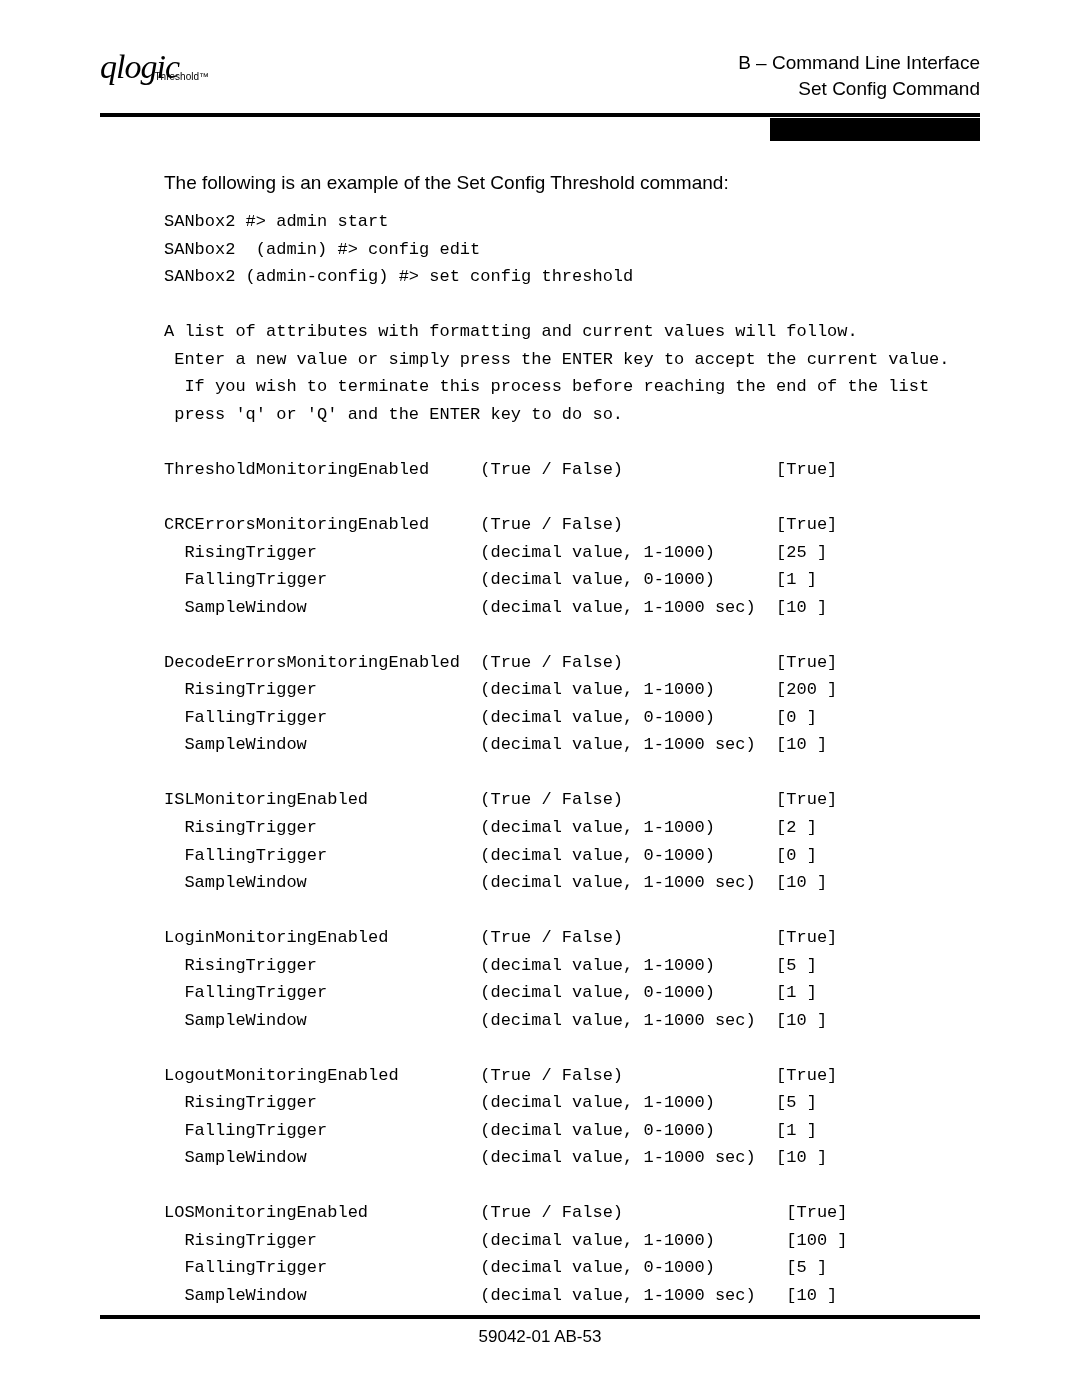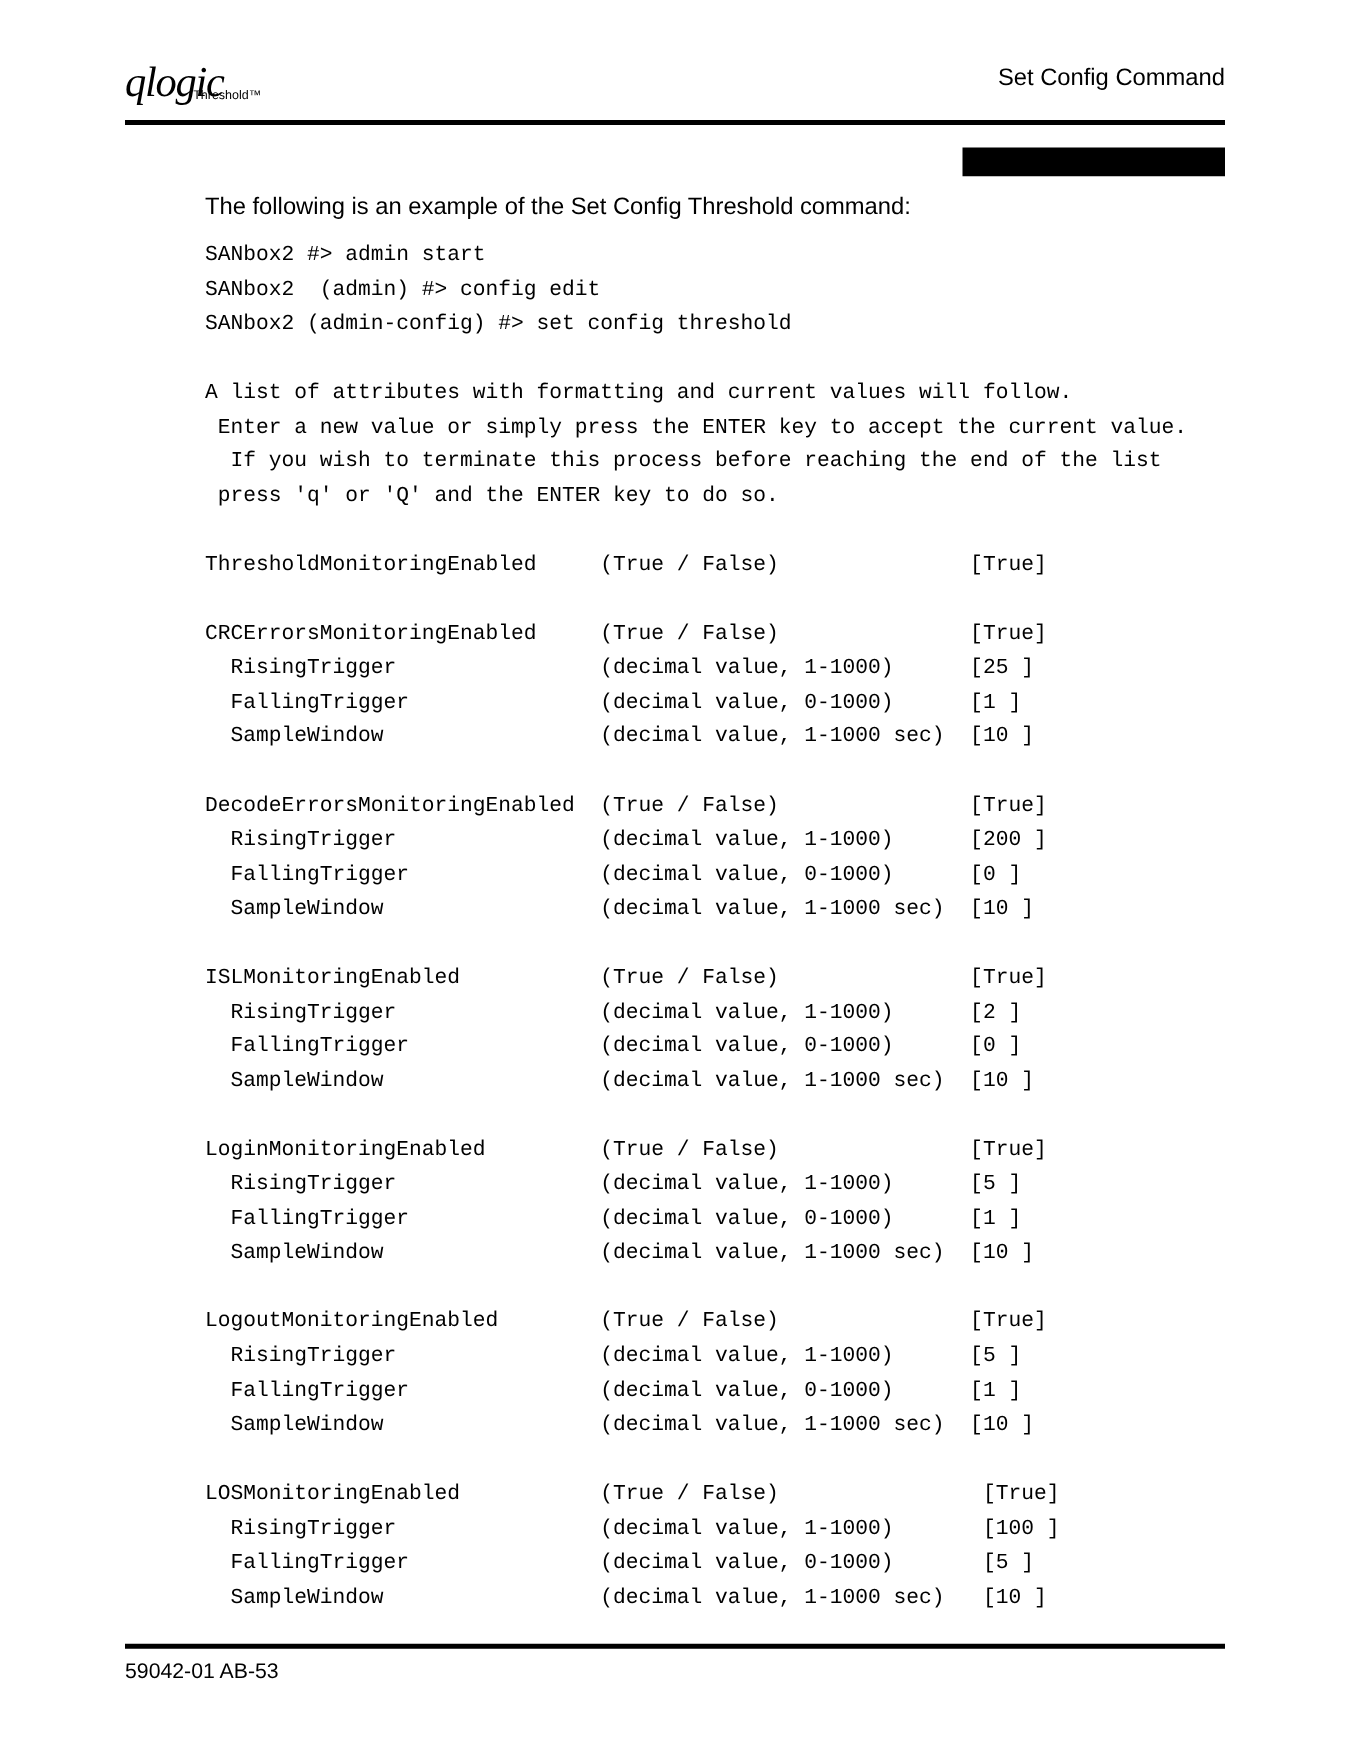--- a/index.html
+++ b/index.html
@@ -74,36 +74,37 @@
     white-space: pre;
   }
   .footer-area {
     position: absolute;
     left: 100px;
     right: 100px;
     bottom: 50px;
   }
   .footer-line {
     display: flex;
-    justify-content: flex-start;
+    justify-content: center;
     font-size: 17px;
     margin-top: 8px;
   }
 </style>
 </head>
 <body>
 
 <div class="page">
 
   <div class="header">
     <div class="logo">
       <span class="logo-main">qlogic</span>
       <span class="logo-sub">Threshold™</span>
     </div>
     <div class="header-right">
+      <div>B – Command Line Interface</div>
       <div>Set Config Command</div>
     </div>
   </div>
 
   <hr class="thick-rule">
   <div class="black-tab"></div>
 
   <div class="content">
     <div class="intro">The following is an example of the Set Config Threshold command:</div>
 

